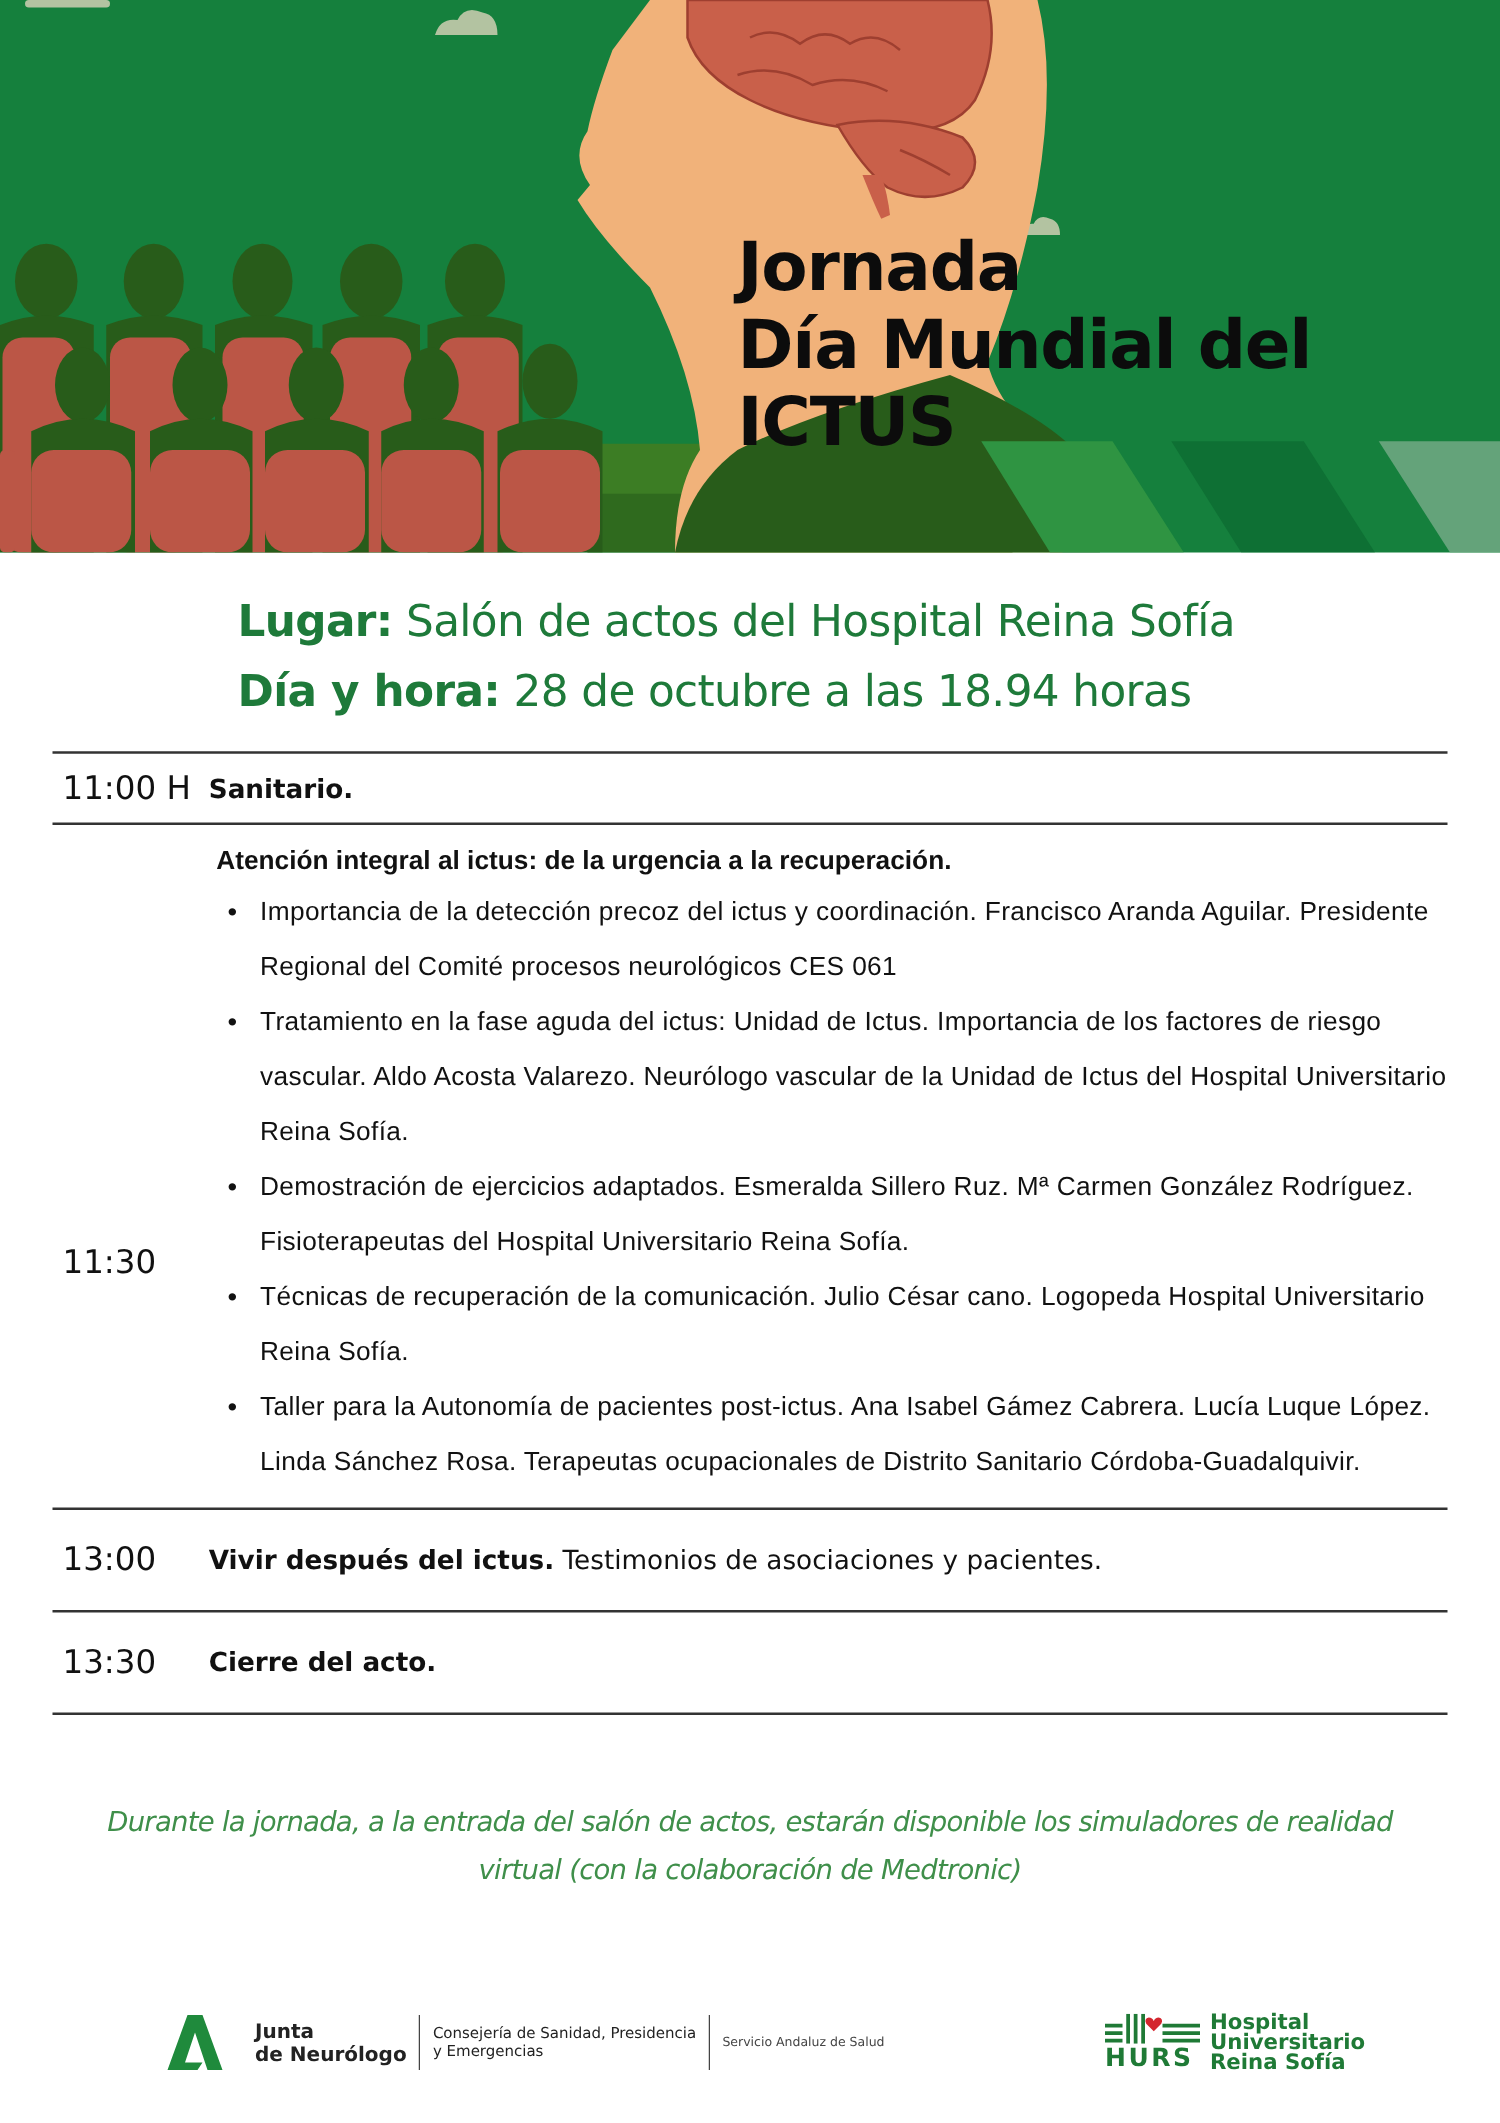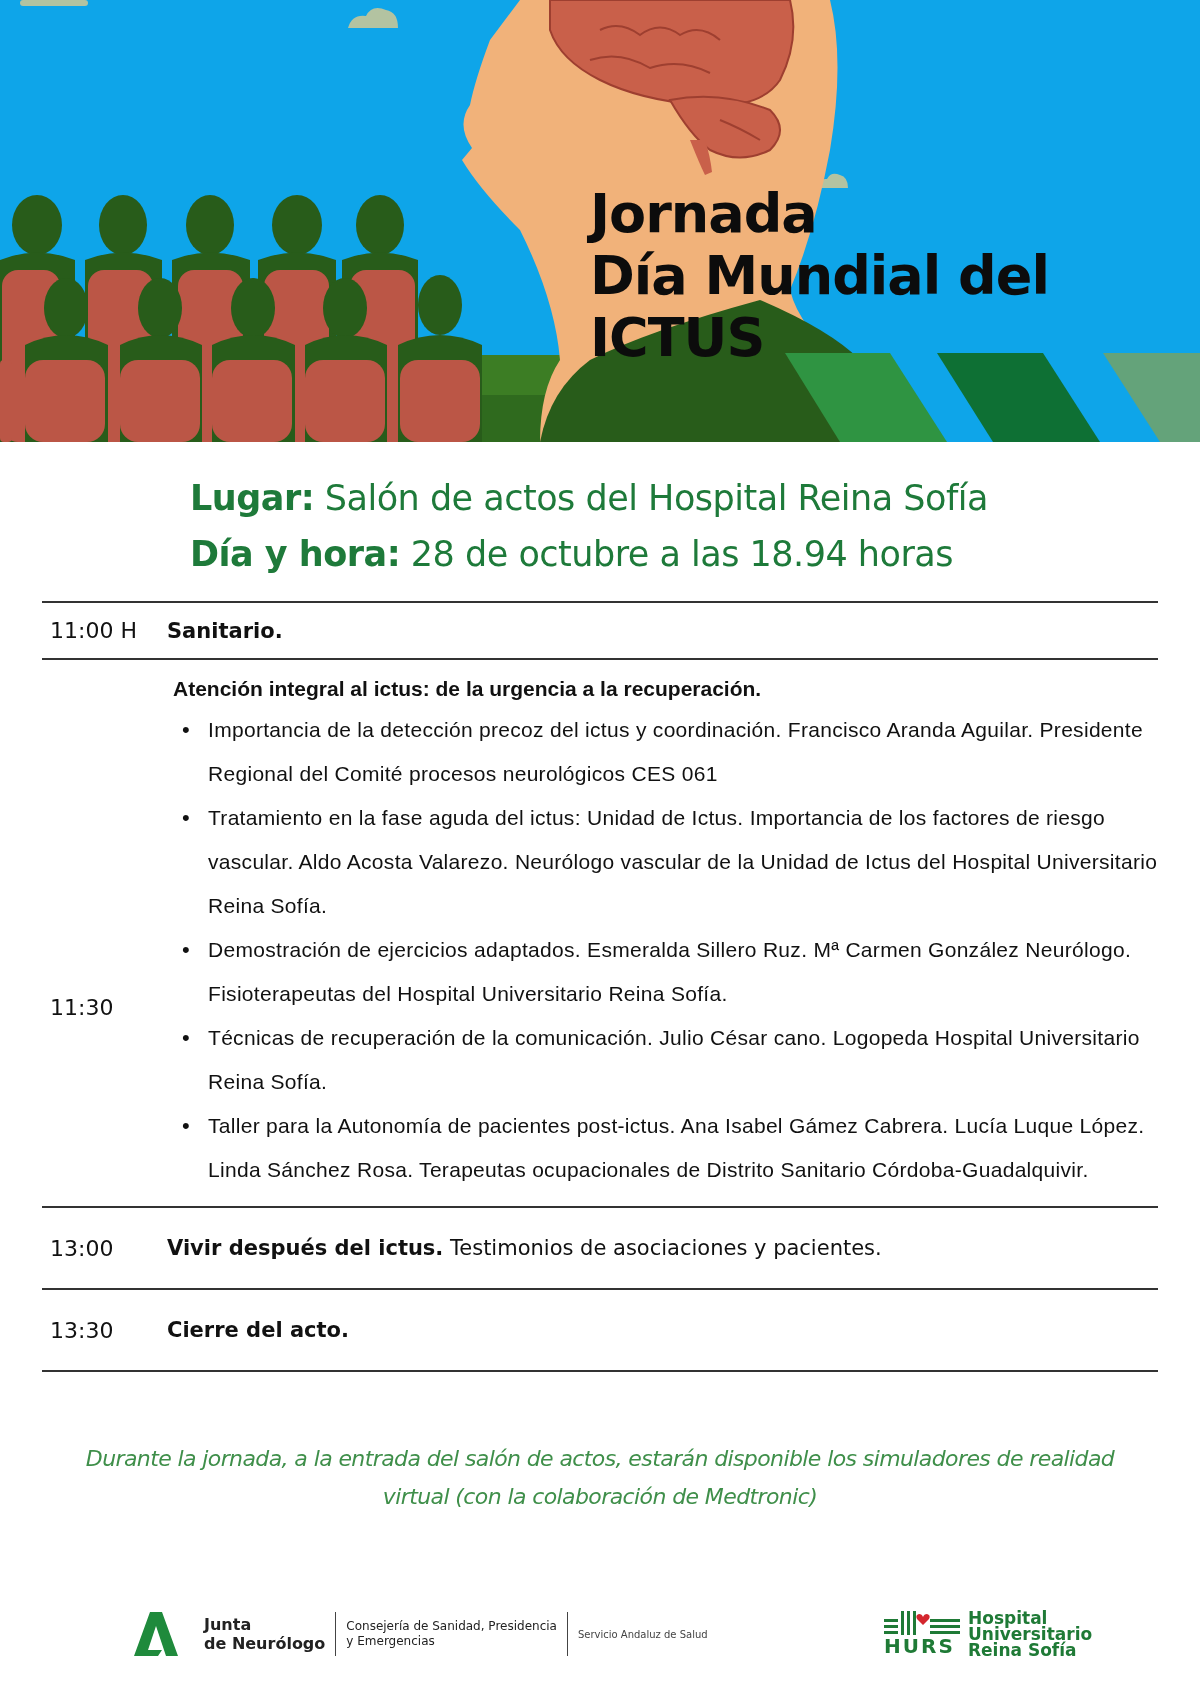--- a/index.html
+++ b/index.html
@@ -1,35 +1,35 @@
 <!DOCTYPE html>
 <html><head>
 <meta charset="utf-8">
 <style>
   * { box-sizing: border-box; margin: 0; padding: 0; }
   html, body { width: 1200px; height: 1698px; background: #ffffff; overflow: hidden; }
   body { font-family: "Liberation Sans", sans-serif; color: #111; position: relative; }
 
   
-  .banner { position: absolute; left: 0; top: 0; width: 1200px; height: 442px; background: #0ea5e9; overflow: hidden; }
+  .banner { position: absolute; left: 0; top: 0; width: 1200px; height: 442px; background: #15803d; overflow: hidden; }
   .banner svg.art { position: absolute; left: 0; top: 0; width: 1200px; height: 442px; }
   .banner-title { position: absolute; left: 590px; top: 183px; font-family: "DejaVu Sans", sans-serif; font-weight: bold; color: #0c0c0c; line-height: 62px; letter-spacing: -1px; }
   .banner-title .l1 { font-size: 54px; display: block; }
   .banner-title .l2 { font-size: 54px; display: block; }
 
   
   .info { position: absolute; left: 190px; top: 470px; color: #1e7a3a; font-family: "DejaVu Sans", sans-serif; }
   .info-line { font-size: 35px; line-height: 56px; white-space: nowrap; letter-spacing: -0.5px; }
   .info-line .lbl { font-weight: bold; }
 
   
   .schedule { position: absolute; left: 42px; top: 601px; width: 1116px; }
   .hr { height: 2px; background: #333; width: 100%; }
   .row { position: relative; display: flex; align-items: flex-start; }
-  .time { width: 125px; flex: none; font-family: "DejaVu Sans", sans-serif; font-size: 22px; color: #111; padding-left: 8px; }
+  .time { width: 125px; flex: none; font-family: "DejaVu Sans", sans-serif; font-size: 26px; color: #111; padding-left: 8px; }
   .content { flex: 1; font-family: "DejaVu Sans", sans-serif; font-size: 21px; color: #111; }
   .bold { font-weight: bold; }
 
   .row.simple { height: 55px; align-items: center; }
   .row.simple2 { height: 80px; align-items: center; }
 
   .row.block { padding-top: 14px; padding-bottom: 14px; }
   .row.block .time { position: absolute; left: 0; top: 335px; }
   .block-title { font-size: 21px; font-weight: bold; margin-left: 131px; line-height: 30px; margin-bottom: 4px; }
   .bullets { list-style: none; margin-left: 140px; }
@@ -155,21 +155,21 @@
   </div>
 
   <div class="hr"></div>
 
   <div class="row block" style="display:block;">
     <div class="time">11:30</div>
     <div class="block-title">Atención integral al ictus: de la urgencia a la recuperación.</div>
     <ul class="bullets">
       <li>Importancia de la detección precoz del ictus y coordinación. Francisco Aranda Aguilar. Presidente Regional del Comité procesos neurológicos CES 061</li>
       <li>Tratamiento en la fase aguda del ictus: Unidad de Ictus. Importancia de los factores de riesgo vascular. Aldo Acosta Valarezo. Neurólogo vascular de la Unidad de Ictus del Hospital Universitario Reina Sofía.</li>
-      <li>Demostración de ejercicios adaptados. Esmeralda Sillero Ruz. Mª Carmen González Neurólogo. Fisioterapeutas del Hospital Universitario Reina Sofía.</li>
+      <li>Demostración de ejercicios adaptados. Esmeralda Sillero Ruz. Mª Carmen González Rodríguez. Fisioterapeutas del Hospital Universitario Reina Sofía.</li>
       <li>Técnicas de recuperación de la comunicación. Julio César cano. Logopeda Hospital Universitario Reina Sofía.</li>
       <li>Taller para la Autonomía de pacientes post-ictus. Ana Isabel Gámez Cabrera. Lucía Luque López. Linda Sánchez Rosa. Terapeutas ocupacionales de Distrito Sanitario Córdoba-Guadalquivir.</li>
     </ul>
   </div>
 
   <div class="hr"></div>
 
   <div class="row simple2">
     <div class="time">13:00</div>
     <div class="content">

